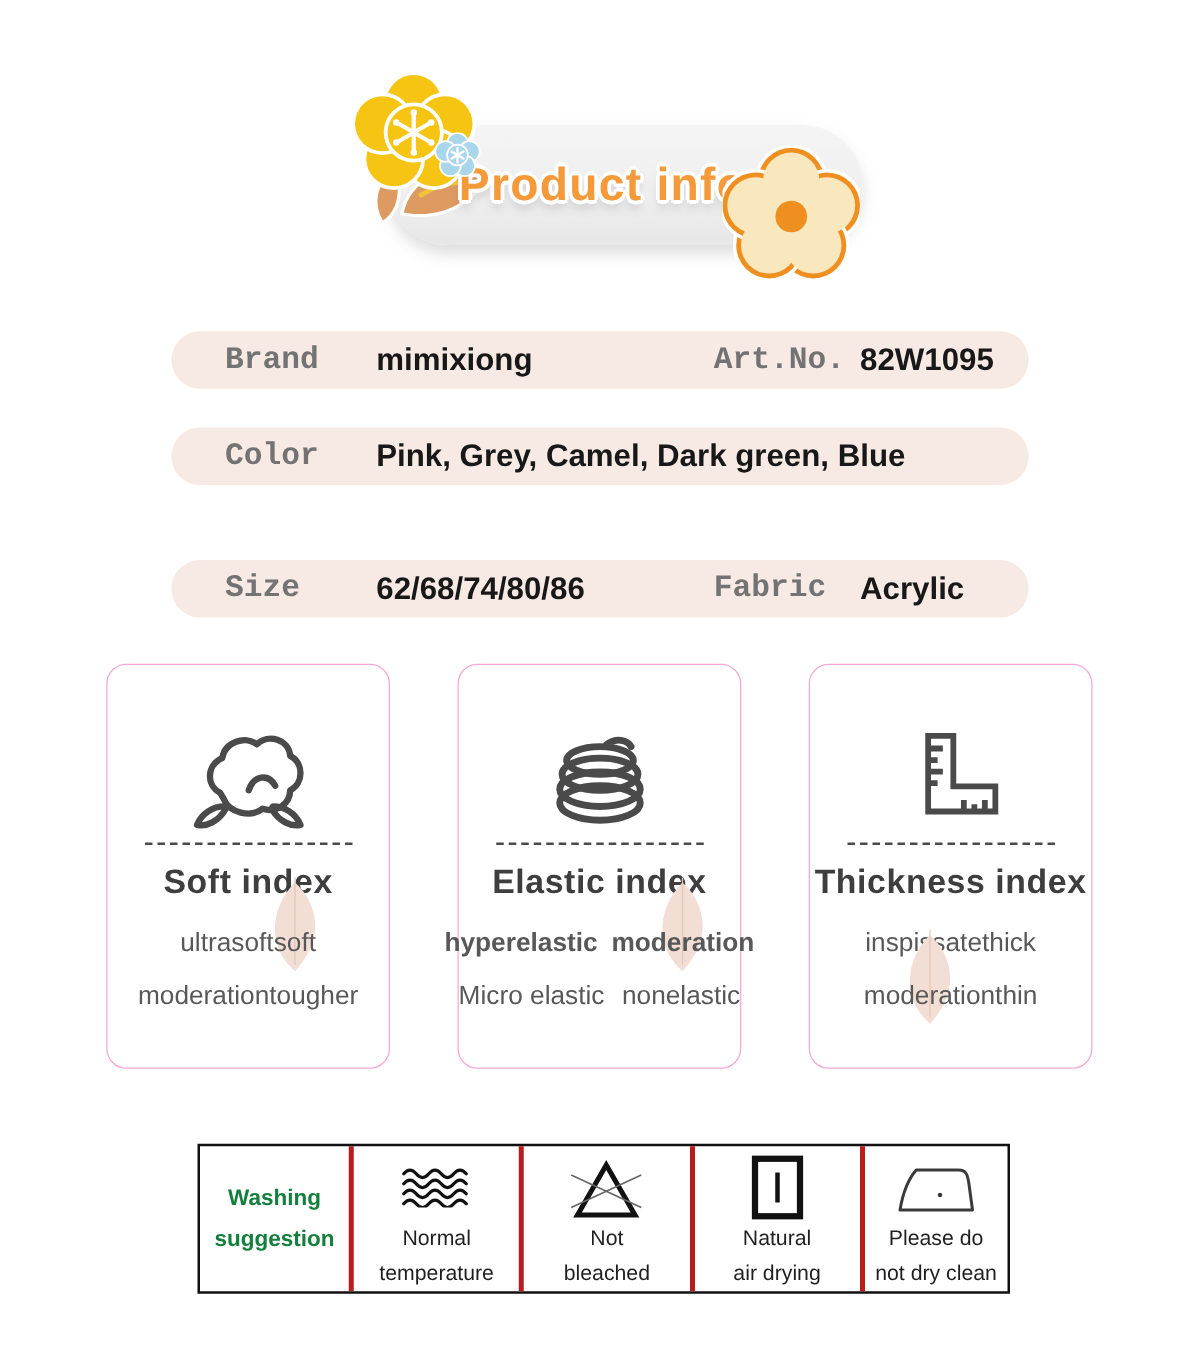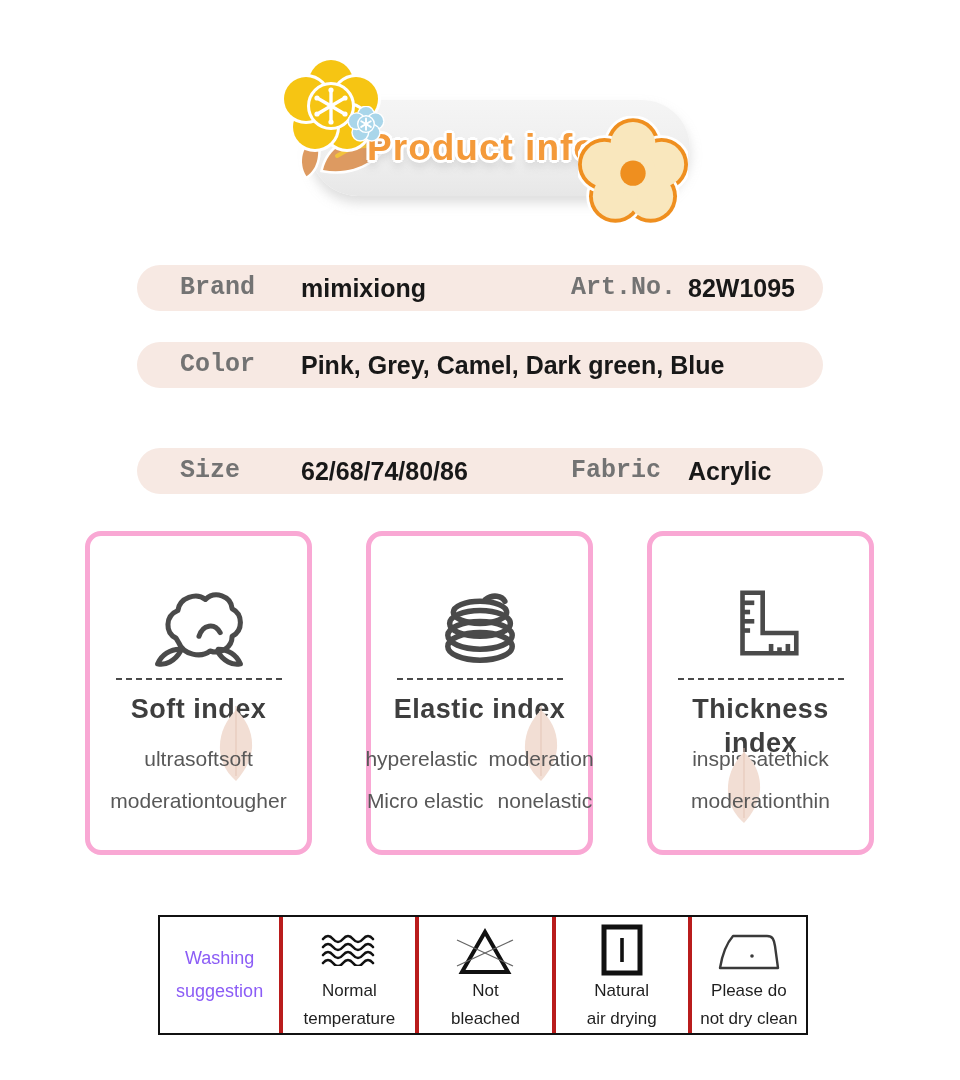--- a/index.html
+++ b/index.html
@@ -25,38 +25,38 @@
   
   .bar { position:absolute; left:137px; width:686px; height:46px; border-radius:23px; background:#f7e9e3; }
   .bar-1 { top:265px; } .bar-2 { top:342px; } .bar-3 { top:448px; }
   .bar span { position:absolute; top:0; line-height:46px; font-size:25px; font-weight:700; white-space:nowrap; }
   .bar .lab { color:#737373;font-family:Liberation Mono, monospace; }
   .bar .val { color:#181818; }
   .pos-l1 { left:43px; } .pos-v1 { left:164px; } .pos-l2 { left:434px; } .pos-v2 { left:551px; }
 
   
   .cards { position:absolute; left:85px; top:531px; width:790px; display:flex; gap:54px; }
-  .card { width:227px; height:324px; background:#fff; border:5px solid #f9a8d4; border-radius:16px; }
+  .card { width:227px; height:324px; background:#fff; border:1px solid #f9a8d4; border-radius:16px; }
   .card-iconbox { height:100px; margin-top:42px; display:flex; align-items:center; justify-content:center; }
   .card-dash { width:166px; margin:0 auto; border-top:2px dashed #4a4a4a; height:0; }
   .card-title { margin-top:12px; height:34px; line-height:34px; text-align:center;
                 font-size:27px; font-weight:700; color:#3e3e3e; letter-spacing:0.5px; }
   .opts { margin-top:16px; display:flex; flex-direction:column; gap:8px; }
   .opt-row { display:flex; justify-content:center; }
   .opt { position:relative; line-height:34px; font-size:21px; color:#585858; white-space:nowrap; }
   .opt .leaf-mark { position:absolute; left:50%; top:-38px; transform:translateX(-50%); z-index:-1; }
   .opt { z-index:0; }
 
   
   .wash { position:absolute; left:158px; top:915px; width:650px; height:120px;
           border:2px solid #111; display:flex; background:#fff; }
   .wash-col { display:flex; flex-direction:column; align-items:center; }
   .wash-col + .wash-col { border-left:4px solid #b91c1c; }
   .wash-head { width:120px; justify-content:center; }
-  .wash-head div { font-size:18px; font-weight:400; color:#8b5cf6; line-height:33px; text-align:center; }
+  .wash-head div { font-size:18px; font-weight:700; color:#15803d; line-height:33px; text-align:center; }
   .wash-cell { width:137px; padding-top:6px; }
   .wash-cell.narrow { width:119px; }
   .wash-iconbox { height:54px; display:flex; align-items:center; justify-content:center; }
   .wash-cell div.ln { font-size:17px; color:#1f1f1f; line-height:28px; text-align:center; white-space:nowrap; }
 </style>
 </head>
 <body>
 
 <div class="page">
 
@@ -189,21 +189,21 @@
           <path d="M56,14 C64,8 74,10 77,16"></path>
           <ellipse cx="50" cy="28" rx="29" ry="12"></ellipse>
           <ellipse cx="50" cy="40" rx="33" ry="14"></ellipse>
           <ellipse cx="50" cy="53" rx="35" ry="15"></ellipse>
           <ellipse cx="50" cy="65" rx="35" ry="15"></ellipse>
         </svg>
       </div>
       <div class="card-dash"></div>
       <div class="card-title">Elastic index</div>
       <div class="opts">
-        <div class="opt-row" style="gap:11px;">
+        <div class="opt-row" style="gap:11px;font-weight:bold;">
           <span class="opt">hyperelastic</span>
           <span class="opt">
             <svg class="leaf-mark" width="44" height="80" viewBox="0 0 44 80">
               <path d="M22,6 C12,16 5,30 6,46 C7,60 14,70 22,77 C30,68 37,57 38,44 C39,28 32,15 22,6 Z" fill="#f2ded4"></path>
               <line x1="22" y1="2" x2="22" y2="72" stroke="#e4c5b6" stroke-width="1"></line>
             </svg><span style="position:relative;">moderation</span>
           </span>
         </div>
         <div class="opt-row" style="gap:14px;">
           <span class="opt">Micro elastic</span>

